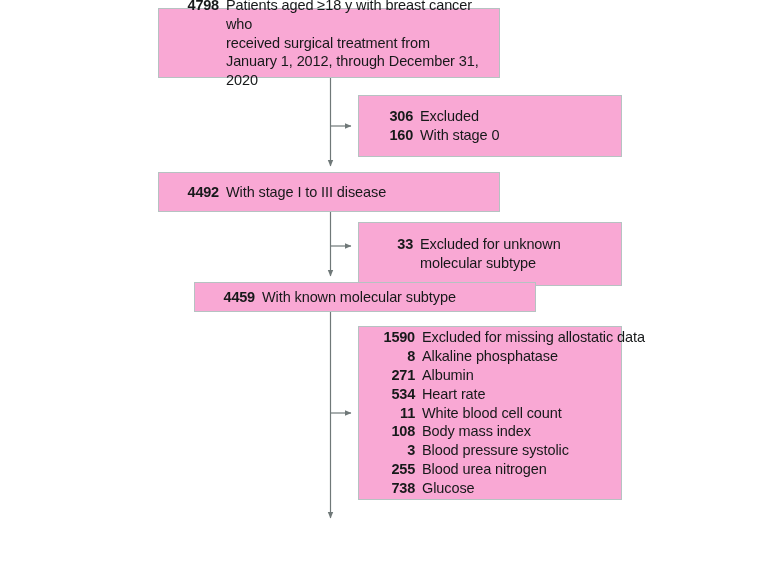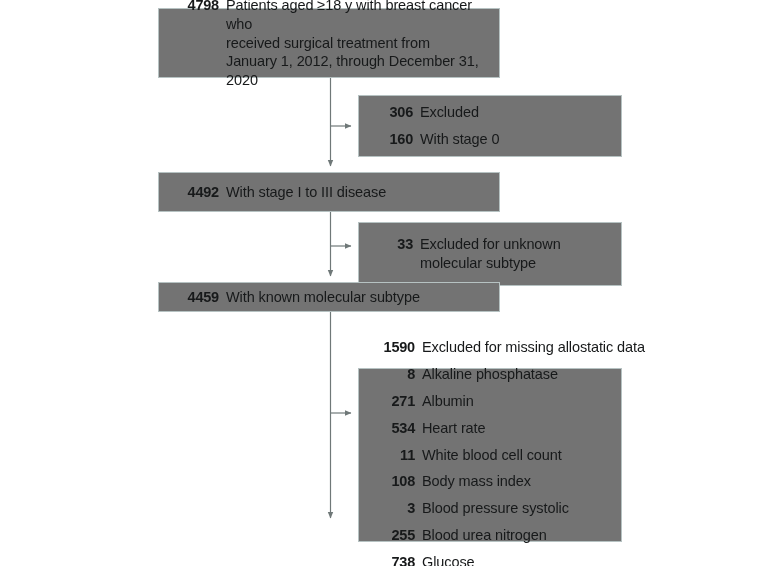--- a/index.html
+++ b/index.html
@@ -9,21 +9,21 @@
     background:#ffffff;
     font-family:"Liberation Sans","DejaVu Sans",sans-serif;
     overflow:hidden;
     position:relative;
     -webkit-font-smoothing:antialiased;
   }
   #flow{position:absolute;left:0;top:0;width:780px;height:566px;}
 
   .box{
     position:absolute;
-    background:#737373;
+    background:#f9a8d4;
     border:1px solid #b6c2c2;
     box-sizing:border-box;
   }
   .box-inner{
     display:flex;
     flex-direction:column;
     justify-content:center;
     height:100%;
   }
   .row{
@@ -57,31 +57,31 @@
     white-space:pre-line;
   }
 
   
   .main-box{left:158px;width:342px;}
   .main-box .box-inner{padding-left:22px;}
   .main-box .num{min-width:38px;}
 
   #box-enrolled{top:8px;height:70px;}
   #box-stage{top:172px;height:40px;}
-  #box-subtype{top:282px;height:30px;}
+  #box-subtype{top:282px;height:30px;margin-left:36px;}
   #box-final{top:524px;height:30px;}
 
   
   .side-box{left:358px;width:264px;}
-  .side-box .box-inner{padding-left:8px;gap:8px;}
+  .side-box .box-inner{padding-left:8px;}
   .side-box .num{min-width:46px;}
 
   #box-excl-stage{top:95px;height:62px;}
   #box-excl-subtype{top:222px;height:64px;}
-  #box-excl-allostatic{top:326px;height:174px;margin-top:42px;}
+  #box-excl-allostatic{top:326px;height:174px;}
   #box-excl-allostatic .box-inner{padding-left:2px;}
   #box-excl-allostatic .num{min-width:54px;}
 
   
   svg.conn{position:absolute;left:0;top:0;width:780px;height:566px;pointer-events:none;}
 </style>
 </head>
 <body>
 
 <div id="flow">

